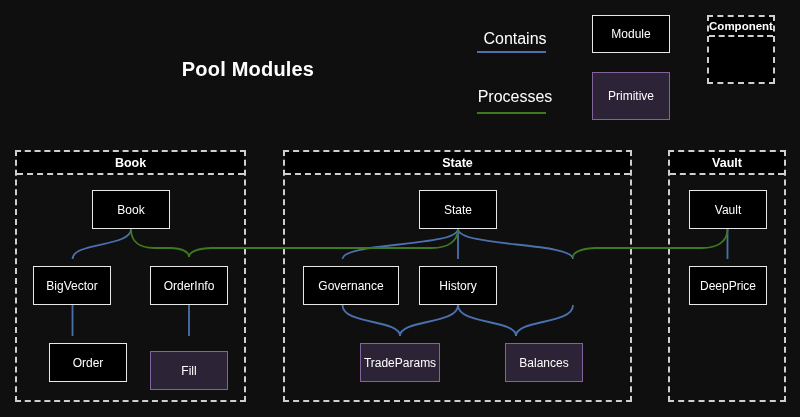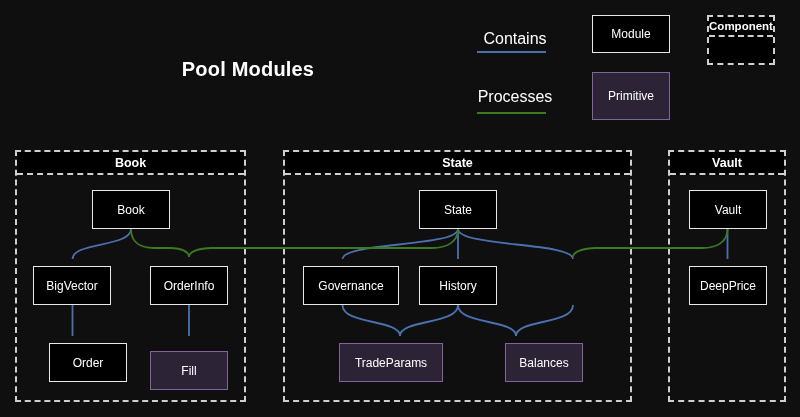--- a/index.html
+++ b/index.html
@@ -34,21 +34,21 @@
     position:absolute;box-sizing:border-box;
     border:2px dashed var(--container-border);
   }
   .container-header{
     position:absolute;left:0;right:0;top:0;height:21px;background:#000;
     border-bottom:2px dashed var(--container-border);
     display:flex;align-items:center;justify-content:center;
     font-size:12.5px;font-weight:bold;
   }
   .component-box{
-    position:absolute;left:707px;top:15px;width:68px;height:50px;
+    position:absolute;left:707px;top:15px;width:68px;height:69px;
     box-sizing:border-box;border:2px dashed var(--container-border);background:#000;
   }
   .component-label{
     height:18px;border-bottom:2px dashed var(--container-border);
     display:flex;align-items:center;justify-content:center;
     font-size:11.5px;font-weight:bold;white-space:nowrap;
   }
   .edges{position:absolute;left:0;top:0;pointer-events:none;}
   .edges path{fill:none;stroke-width:1.8px;}
   .edges .c{stroke:var(--contains-arrow);}
@@ -115,19 +115,19 @@
 
   <div class="node" style="left:92px;top:190px;">Book</div>
   <div class="node" style="left:33px;top:266px;">BigVector</div>
   <div class="node" style="left:150px;top:266px;">OrderInfo</div>
   <div class="node" style="left:34px;top:343px;margin-left:15px;">Order</div>
   <div class="node primitive" style="left:150px;top:351px;">Fill</div>
 
   <div class="node" style="left:419px;top:190px;">State</div>
   <div class="node" style="left:303px;top:266px;width:96px;">Governance</div>
   <div class="node" style="left:419px;top:266px;">History</div>
-  <div class="node primitive" style="left:339px;top:343px;width:104px;">TradeParams</div>
+  <div class="node primitive" style="left:360px;top:343px;width:80px;">TradeParams</div>
   <div class="node primitive" style="left:505px;top:343px;">Balances</div>
 
   <div class="node" style="left:689px;top:190px;">Vault</div>
   <div class="node" style="left:689px;top:266px;">DeepPrice</div>
 
 </div>
 
 </body></html>

